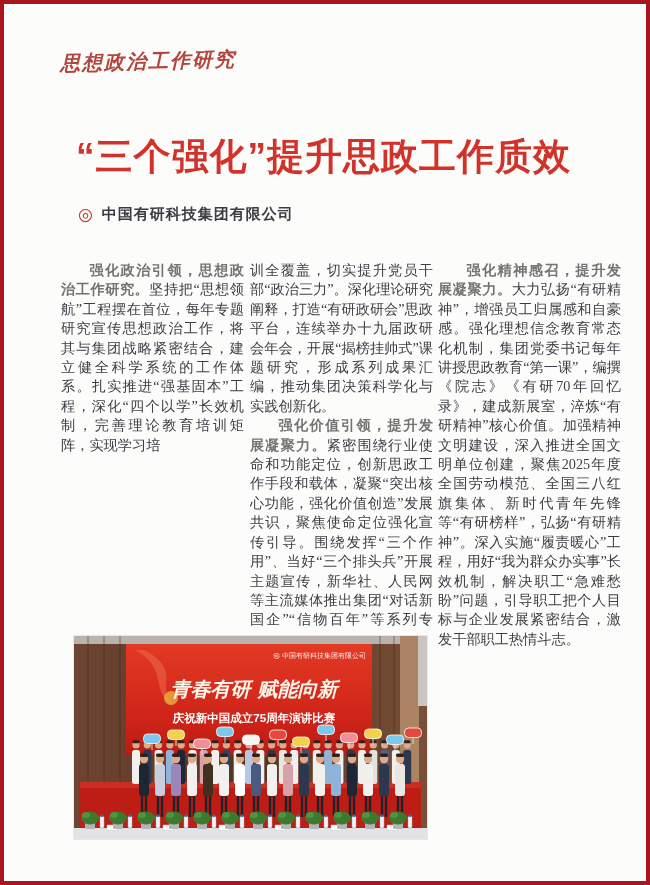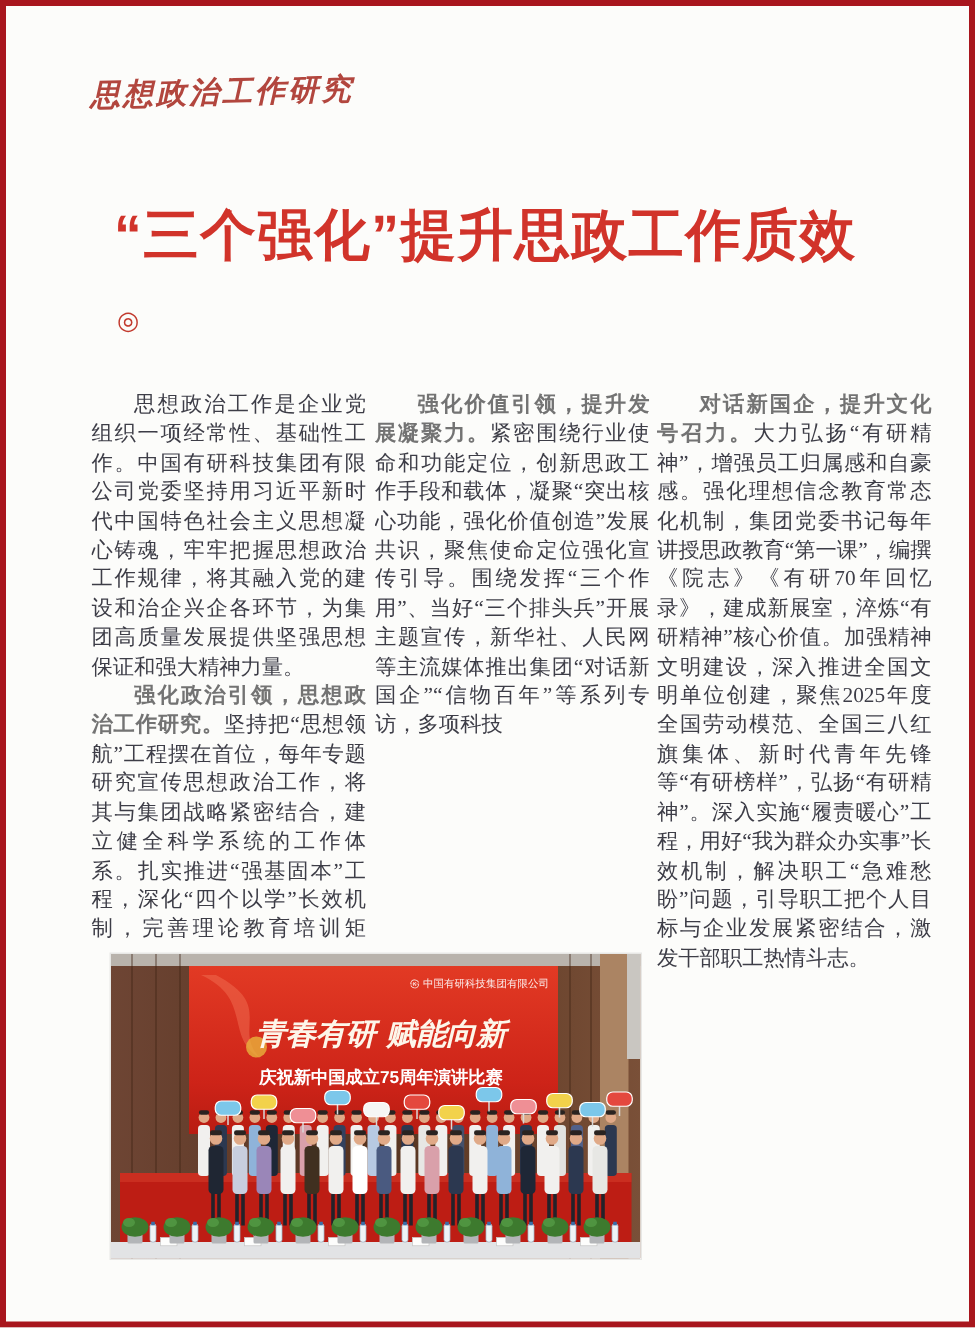--- a/index.html
+++ b/index.html
@@ -51,33 +51,34 @@
 <body>
 
 <div class="page">
 
   <div class="journal-logo">思想政治工作研究</div>
 
   <h1 class="title">“三个强化”提升思政工作质效</h1>
 
   <div class="byline">
     <span class="bullet">◎</span>
+    <span>中国有研科技集团有限公司</span>
   </div>
 
   <div class="col col1">
-    <p class="indent"><span>思想政治工作是企业党组织一项经常性、基础性工作。中国有研科技集团有限公司党委坚持用习近平新时代中国特色社会主义思想凝心铸魂，牢牢把握思想政治工作规律，将其融入党的建设和治企兴企各环节，为集团高质量发展提供坚强思想保证和强大精神力量。</span></p>
     <p class="indent"><span class="lead">强化政治引领，思想政治工作研究。</span><span>坚持把“思想领航”工程摆在首位，每年专题研究宣传思想政治工作，将其与集团战略紧密结合，建立健全科学系统的工作体系。扎实推进“强基固本”工程，深化“四个以学”长效机制，完善理论教育培训矩阵，实现学习培</span></p>
   </div>
 
   <div class="col col2">
+    <p><span>训全覆盖，切实提升党员干部“政治三力”。深化理论研究阐释，打造“有研政研会”思政平台，连续举办十九届政研会年会，开展“揭榜挂帅式”课题研究，形成系列成果汇编，推动集团决策科学化与实践创新化。</span></p>
     <p class="indent"><span class="lead">强化价值引领，提升发展凝聚力。</span><span>紧密围绕行业使命和功能定位，创新思政工作手段和载体，凝聚“突出核心功能，强化价值创造”发展共识，聚焦使命定位强化宣传引导。围绕发挥“三个作用”、当好“三个排头兵”开展主题宣传，新华社、人民网等主流媒体推出集团“对话新国企”“信物百年”等系列专访，多项科技</span></p>
   </div>
 
   <div class="col col3">
-    <p class="indent"><span class="lead">对话新国企，提升文化号召力。</span><span>大力弘扬“有研精神”，增强员工归属感和自豪感。强化理想信念教育常态化机制，集团党委书记每年讲授思政教育“第一课”，编撰《院志》《有研70年回忆录》，建成新展室，淬炼“有研精神”核心价值。加强精神文明建设，深入推进全国文明单位创建，聚焦2025年度全国劳动模范、全国三八红旗集体、新时代青年先锋等“有研榜样”，弘扬“有研精神”。深入实施“履责暖心”工程，用好“我为群众办实事”长效机制，解决职工“急难愁盼”问题，引导职工把个人目标与企业发展紧密结合，激发干部职工热情斗志。</span></p>
+    <p class="indent"><span class="lead">强化精神感召，提升发展凝聚力。</span><span>大力弘扬“有研精神”，增强员工归属感和自豪感。强化理想信念教育常态化机制，集团党委书记每年讲授思政教育“第一课”，编撰《院志》《有研70年回忆录》，建成新展室，淬炼“有研精神”核心价值。加强精神文明建设，深入推进全国文明单位创建，聚焦2025年度全国劳动模范、全国三八红旗集体、新时代青年先锋等“有研榜样”，弘扬“有研精神”。深入实施“履责暖心”工程，用好“我为群众办实事”长效机制，解决职工“急难愁盼”问题，引导职工把个人目标与企业发展紧密结合，激发干部职工热情斗志。</span></p>
   </div>
 
   <figure class="photo">
     <svg width="353" height="203" viewBox="0 0 353 203" xmlns="http://www.w3.org/2000/svg">
       <defs>
         <linearGradient id="wood" x1="0" y1="0" x2="1" y2="0">
           <stop offset="0" stop-color="#6e4534"></stop>
             <stop offset="0.5" stop-color="#55331f"></stop>
             <stop offset="1" stop-color="#7a5038"></stop>
         </linearGradient>

